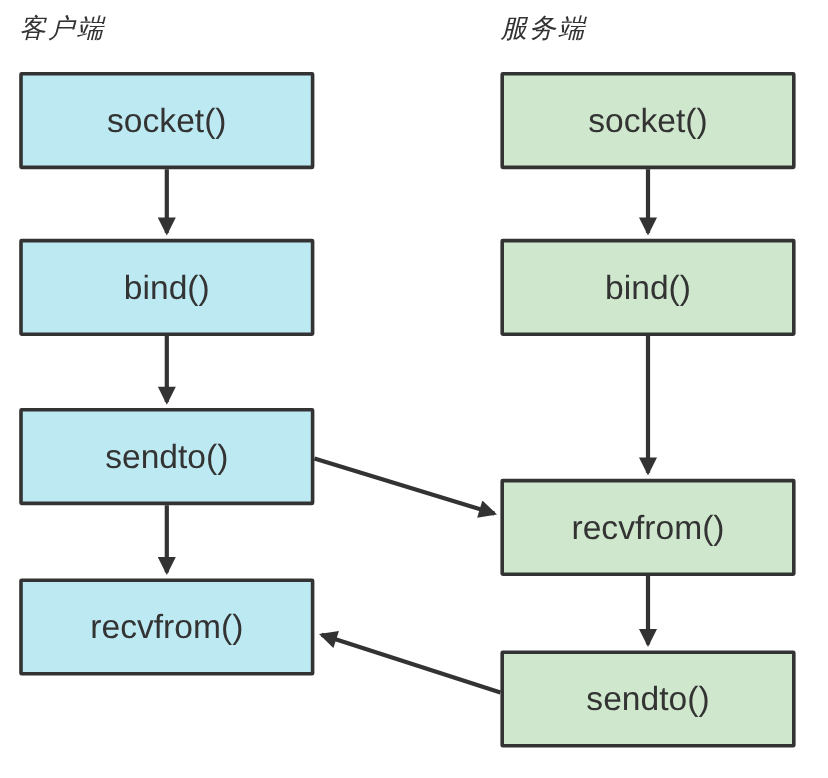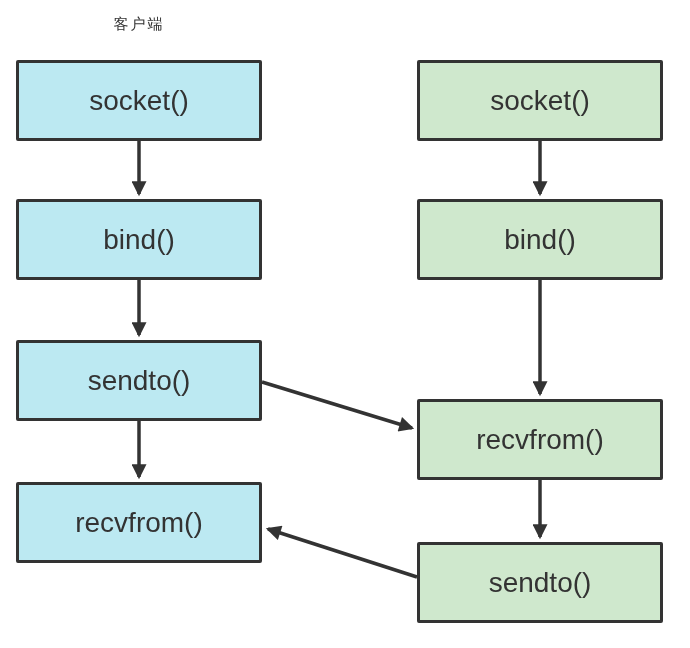--- a/index.html
+++ b/index.html
@@ -13,24 +13,24 @@
     height: 648px;
     background: var(--background, #ffffff);
     font-family: "Liberation Sans", "DejaVu Sans", sans-serif;
     overflow: hidden;
   }
   .col-title {
     position: absolute;
     top: 8px;
     height: 32px;
     line-height: 32px;
-    text-align: center;
-    font-size: 15px;
+    font-size: 22px;
     color: var(--text, #333333);
     letter-spacing: 2px;
+    font-style: italic;
   }
   .col-title.client { left: 16px;  width: 246px; }
   .col-title.server { left: 417px; width: 246px; }
 
   .box {
     position: absolute;
     width: 246px;
     height: 81px;
     box-sizing: border-box;
     border: 3px solid var(--line, #333333);
@@ -67,20 +67,21 @@
     fill: var(--line, #333333);
   }
 </style>
 </head>
 <body>
 
 <div class="canvas">
 
   <div class="col-title client">客户端</div>
 
+  <div class="col-title server">服务端</div>
 
   <div class="box client b-client-socket">socket()</div>
 
   <div class="box client b-client-bind">bind()</div>
 
   <div class="box client b-client-sendto">sendto()</div>
 
   <div class="box client b-client-recvfrom">recvfrom()</div>
 
   <div class="box server b-server-socket">socket()</div>

